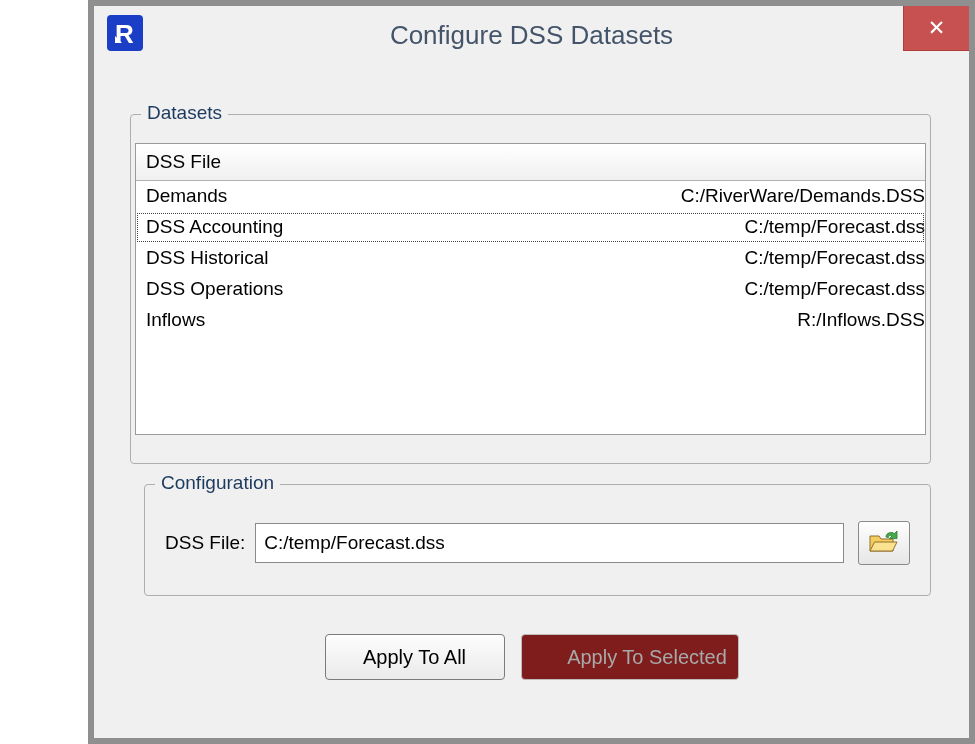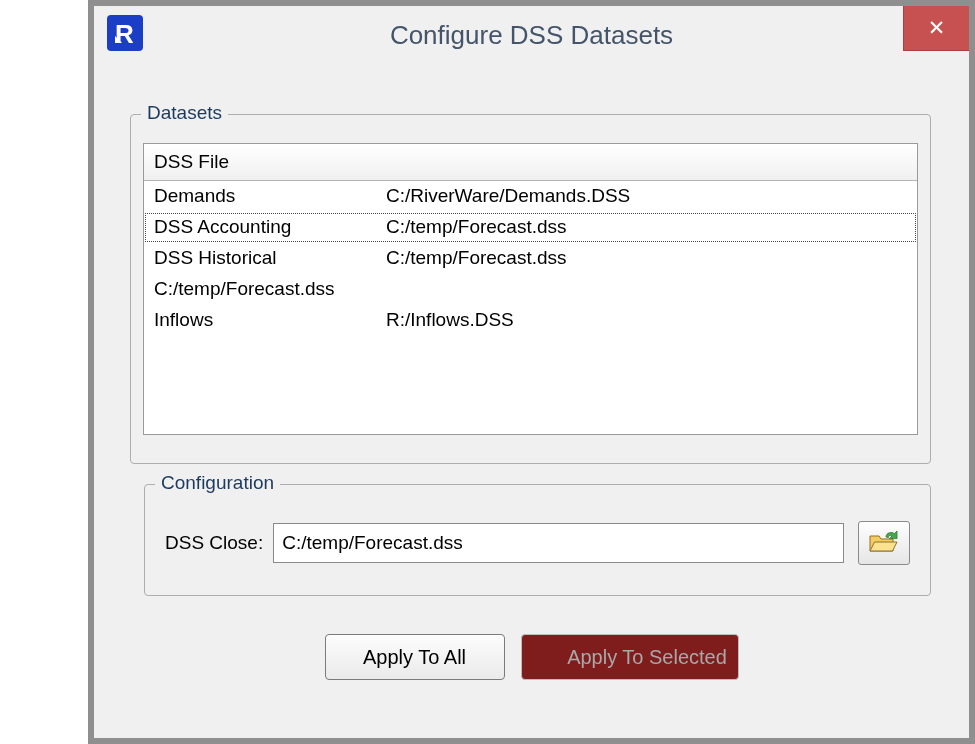--- a/index.html
+++ b/index.html
@@ -41,21 +41,21 @@
     margin:0 38px 0 50px;
     border:1px solid #aeaeae;
     border-radius:4px;
     background:#f0f0f0;
   }
   .group-label {
     position:absolute; top:-13px; left:10px;
     background:#f0f0f0; padding:0 6px;
     font-size:19px; color:#1c3a5e;
   }
-  .group-datasets { margin-top:50px; padding:28px 12px 28px;margin-left:36px; }
+  .group-datasets { margin-top:50px; padding:28px 4px 28px;margin-left:36px; }
   .group-config   { margin-top:20px; padding:36px 20px 30px; }
 
   
   .table {
     border:1px solid #9a9a9a;
     background:#fff;
     height:292px;
     overflow:hidden;
   }
   .thead {
@@ -71,21 +71,21 @@
   .th-file { flex:1; }
   .sort-asc {
     position:absolute; left:96px; top:4px;
     width:0; height:0;
     border-left:7px solid transparent;
     border-right:7px solid transparent;
     border-bottom:8px solid #b9d2e8;
   }
   .trow { display:flex; height:31px; font-size:19px; line-height:30px; cursor:default; }
   .trow .c1 { width:232px; padding-left:10px; white-space:nowrap; }
-  .trow .c2 { flex:1; padding-left:10px; white-space:nowrap; }
+  .trow .c2 { flex:1; padding-left:10px; white-space:nowrap;text-align:right; }
   .trow.selected { outline:1px dotted #444; outline-offset:-2px; }
 
   
   .config-row { display:flex; align-items:center; }
   .config-label { font-size:19px; margin-right:10px; white-space:nowrap; }
   .dss-input {
     flex:1; height:40px; font-size:19px; padding:0 8px;
     border:1px solid #8a8a8a; background:#fff;
     font-family:inherit; color:#000;
   }
@@ -146,34 +146,35 @@
           </div>
           <div class="trow selected">
             <div class="c1">DSS Accounting</div>
             <div class="c2">C:/temp/Forecast.dss</div>
           </div>
           <div class="trow">
             <div class="c1">DSS Historical</div>
             <div class="c2">C:/temp/Forecast.dss</div>
           </div>
           <div class="trow">
+            <div class="c1">DSS Operations</div>
             <div class="c2">C:/temp/Forecast.dss</div>
           </div>
           <div class="trow">
             <div class="c1">Inflows</div>
             <div class="c2">R:/Inflows.DSS</div>
           </div>
         </div>
     </div>
   </div>
 
   <div class="group group-config">
     <div class="group-label">Configuration</div>
     <div class="config-row">
-      <span class="config-label">DSS Close:</span>
+      <span class="config-label">DSS File:</span>
       <input class="dss-input" type="text" value="C:/temp/Forecast.dss" style="">
       <div class="browse-btn">
         <svg width="32" height="26" viewBox="0 0 32 26">
           <path d="M2 6 L11 6 L13 9 L25 9 L25 21 L2 21 Z" fill="#f3cd5f" stroke="#93702a" stroke-width="1"></path>
           <path d="M2 21 L6.5 12 L29 12 L24.5 21 Z" fill="#fae291" stroke="#93702a" stroke-width="1"></path>
           <path d="M18 7 C18 2.5 24 1.5 26.4 3.6 L29 1 L29 8.6 L21.4 8.6 L24 6 C22.6 4.8 20.4 5.3 20.4 7.6 Z" fill="#45a94b" stroke="#2a7b30" stroke-width="0.8"></path>
         </svg>
       </div>
     </div>
   </div>

